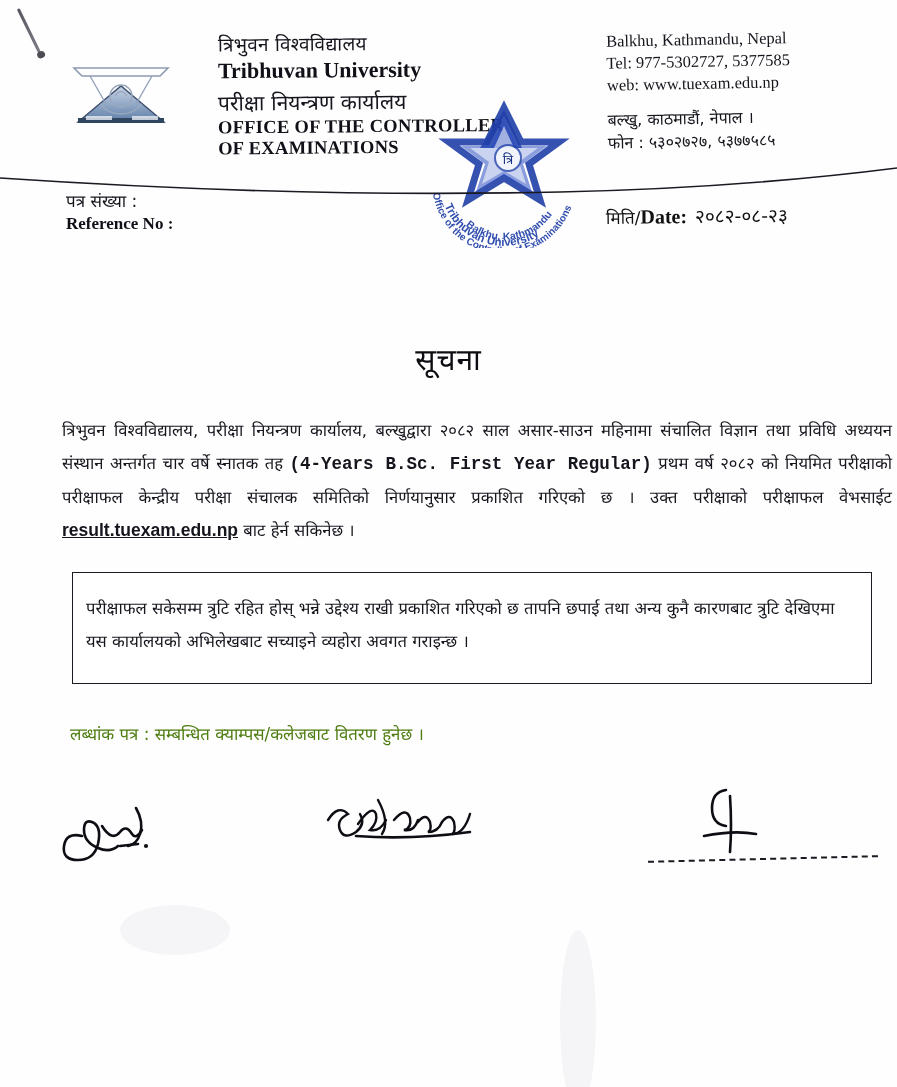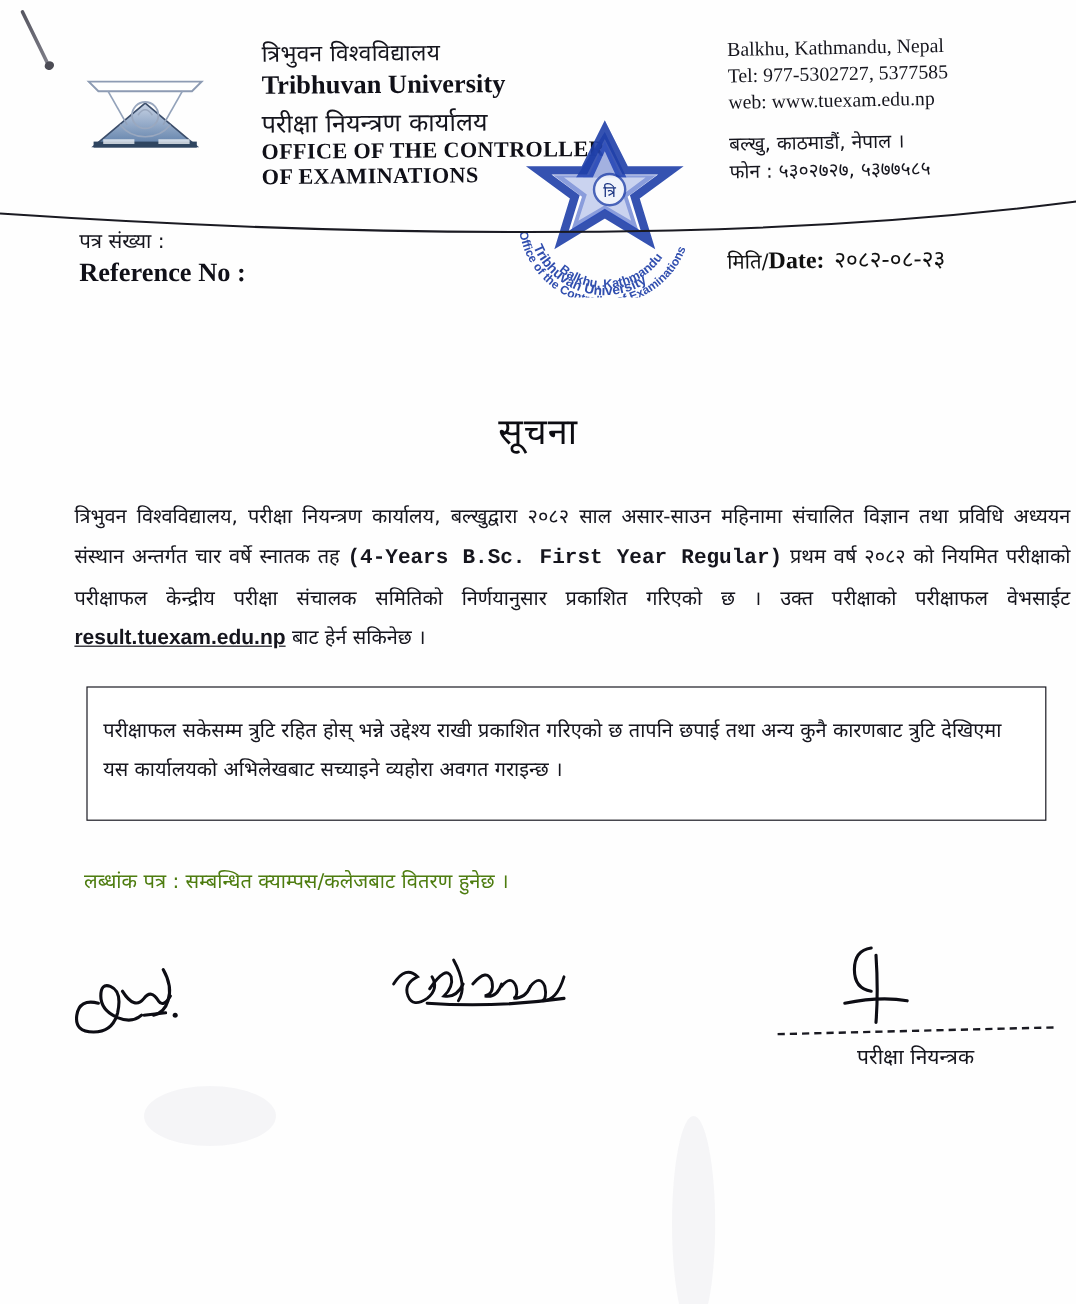--- a/index.html
+++ b/index.html
@@ -122,21 +122,21 @@
   .refno {
     position: absolute;
     left: 66px; top: 189px;
   }
   .refno .np {
     font-family: "DejaVu Sans", sans-serif;
     font-size: 17px;
     color: #15151d;
   }
   .refno .en {
-    font-size: 22px;
+    font-size: 17px;
     font-weight: bold;
     color: #101018;
     margin-top: 2px;
   }
   .datebox {
     position: absolute;
     left: 606px; top: 203px;
     white-space: nowrap;
     transform: rotate(-0.6deg);
   }
@@ -375,15 +375,14 @@
     <svg viewBox="0 0 90 80" width="90" height="80">
       <g fill="none" stroke="#0d0d14" stroke-width="2.6" stroke-linecap="round">
         <path d="M36,4 q-14,2 -14,18 q0,16 14,18"></path>
         <path d="M40,10 q2,30 0,56"></path>
         <path d="M14,50 q30,-6 52,-2"></path>
       </g>
     </svg>
   </div>
 
   <div class="sig-line"></div>
-  <div class="sig-label">परीक्षा नियन्त्रक</div>
 
 </div>
 
 </body></html>

